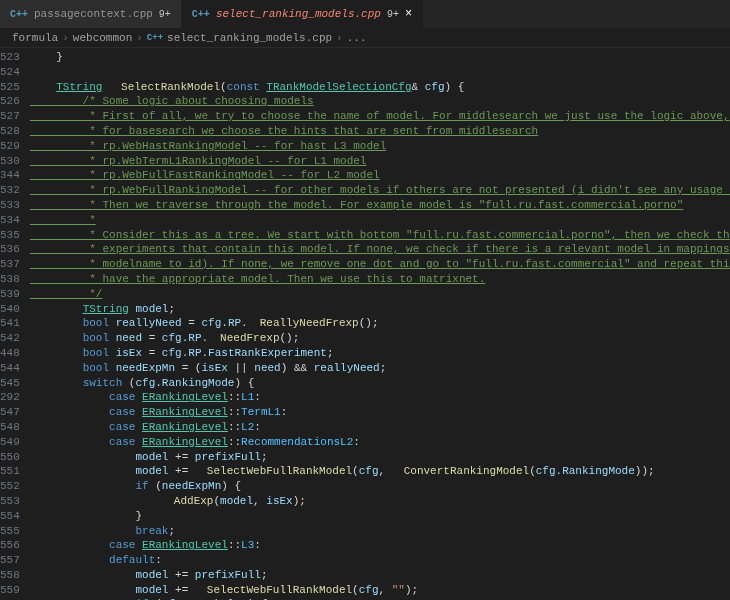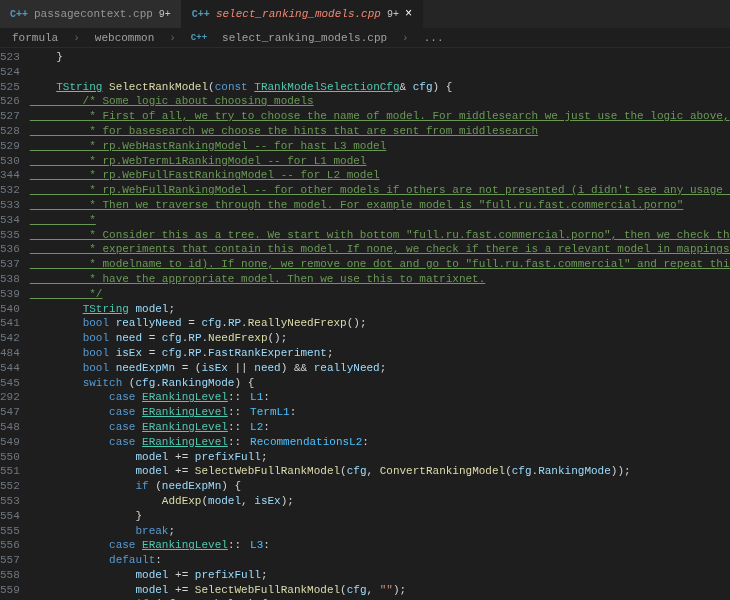--- a/index.html
+++ b/index.html
@@ -43,21 +43,21 @@
   .tab .close { color: #c5c5c5; font-size: 12px; }
   .tab.active .close { color: #fff; }
   .breadcrumb {
     display: flex;
     align-items: center;
     height: 20px;
     padding: 0 12px;
     background: #1e1e1e;
     font-size: 11px;
     color: #a0a0a0;
-    gap: 15px;
+    gap: 4px;
     border-bottom: 1px solid #2a2a2a;
   }
   .breadcrumb .sep { color: #666; }
   .breadcrumb .cpp-icon { color: #519aba; font-weight: bold; font-size: 9px; }
   .editor {
     display: flex;
     height: calc(600px - 48px);
     overflow: hidden;
   }
   .gutter {
@@ -72,26 +72,26 @@
   }
   .code {
     flex: 1;
     line-height: 14.8px;
     white-space: pre;
     padding-top: 2px;
     font-size: 11px;
   }
   .c-kw { color: #569cd6; }
   .c-type { color: #4ec9b0; text-decoration: underline; }
-  .c-fn { color: #dcdcaa; }
+  .c-fn { color: #dcdcaa; margin-left: 12px; }
   .c-str { color: #ce9178; }
   .c-cmt { color: #6a9955; text-decoration: underline; }
   .c-var { color: #9cdcfe; }
   .c-punc { color: #d4d4d4; }
-  .c-enum { color: #4fc1ff; margin-left: 9px; }
+  .c-enum { color: #4fc1ff; }
   .c-prop { color: #9cdcfe; }
   .scrollbar {
     width: 12px;
     background: #1e1e1e;
   }
   .scrollbar .thumb {
     background: #3a3a3a;
     width: 100%;
     height: 60px;
     margin-top: 240px;
@@ -140,21 +140,21 @@
       <div>533</div>
       <div>534</div>
       <div>535</div>
       <div>536</div>
       <div>537</div>
       <div>538</div>
       <div>539</div>
       <div>540</div>
       <div>541</div>
       <div>542</div>
-      <div>484</div>
+      <div>448</div>
       <div>544</div>
       <div>545</div>
       <div>292</div>
       <div>547</div>
       <div>548</div>
       <div>549</div>
       <div>550</div>
       <div>551</div>
       <div>552</div>
       <div>553</div>

